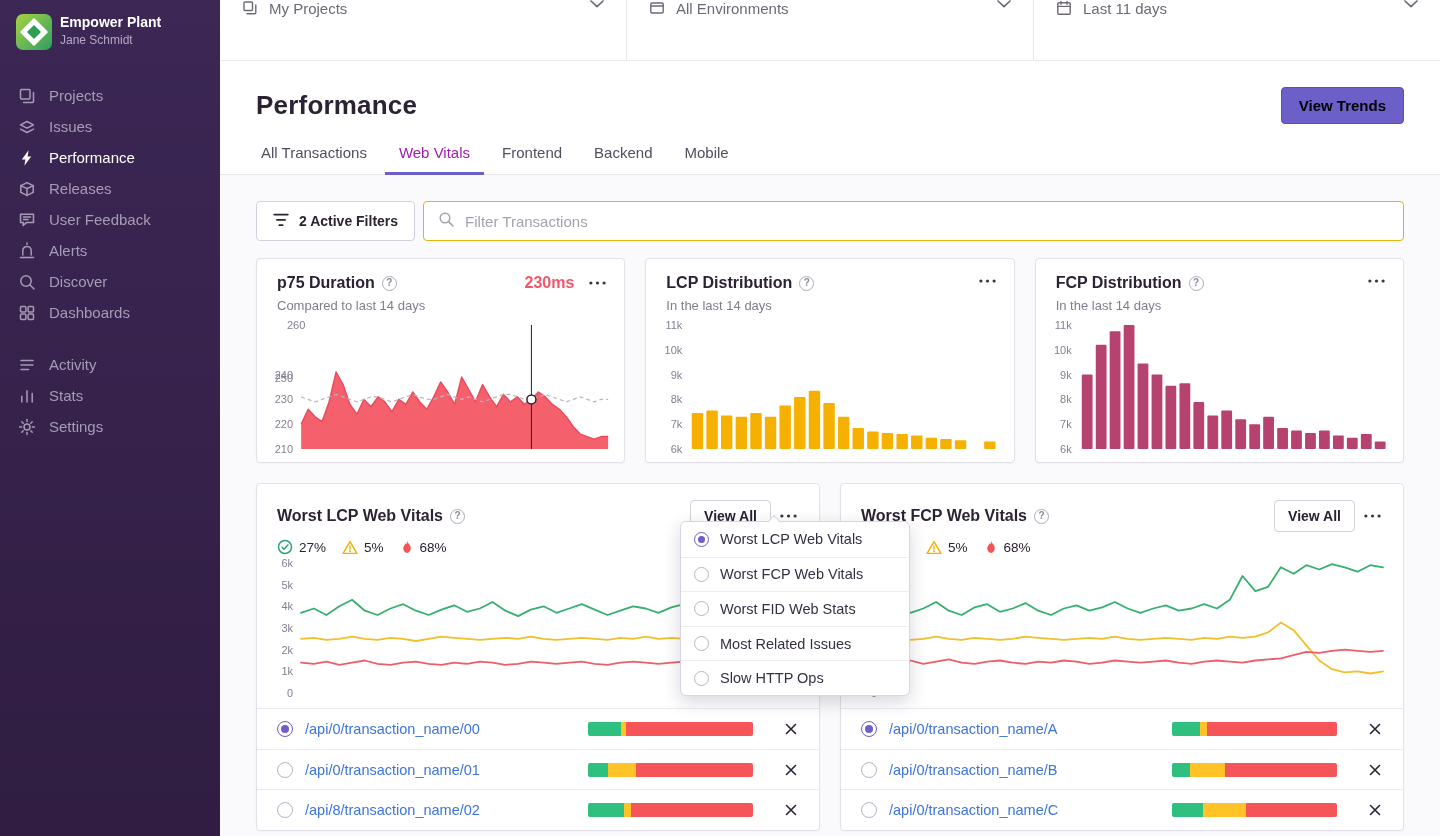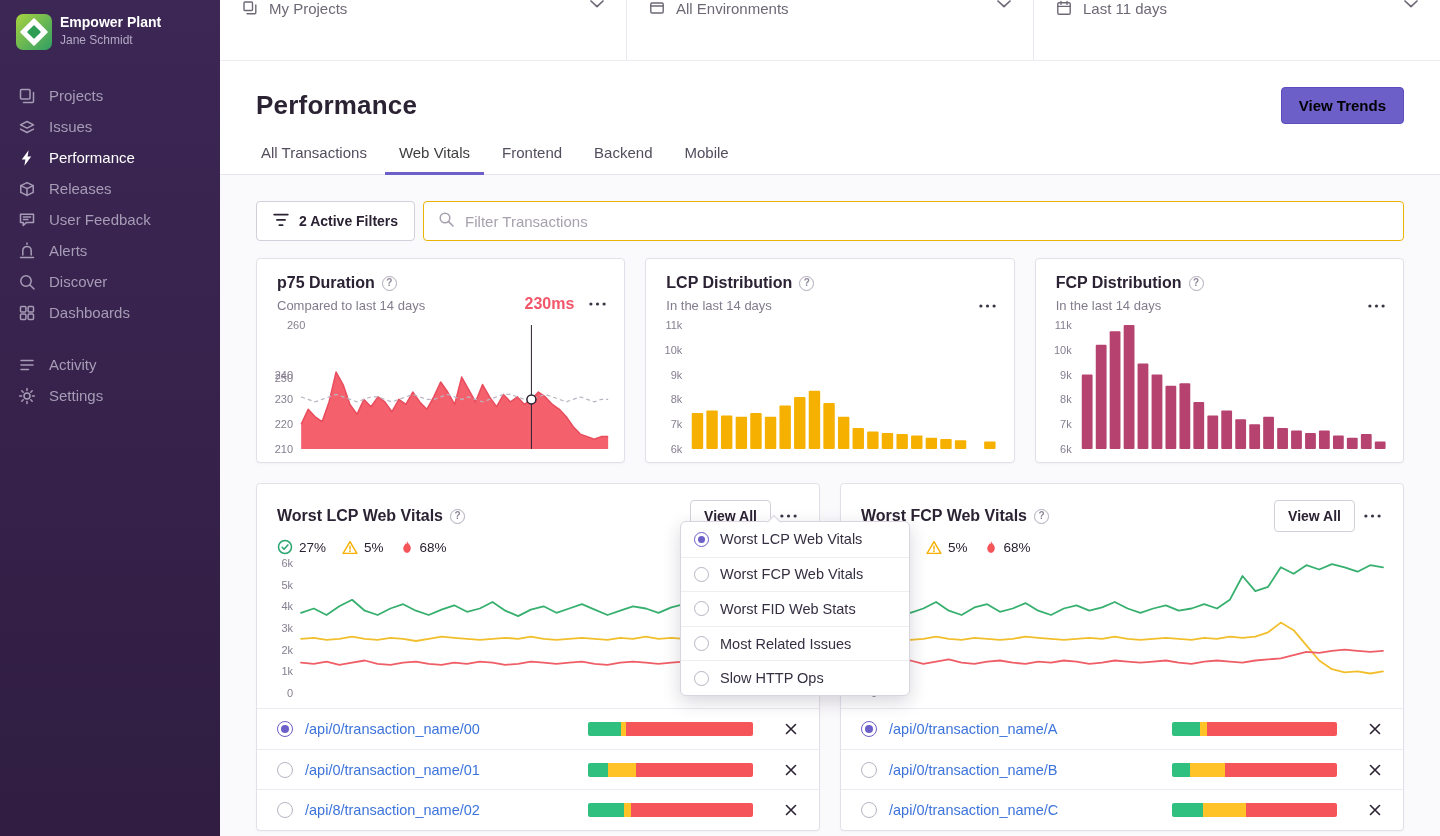--- a/index.html
+++ b/index.html
@@ -37,40 +37,40 @@
   .chev *{stroke:#6e6876;stroke-width:1.7;fill:none;stroke-linecap:round;stroke-linejoin:round}
 
   
   .main{position:absolute;left:220px;top:61px;right:0;bottom:0;background:#faf9fb}
   .page-head{background:#fff;border-bottom:1px solid #e8e5ec;padding:26px 36px 0}
   .title-row{display:flex;justify-content:space-between;align-items:center}
   h1{font-size:26px;font-weight:700;color:#2b2233;letter-spacing:.2px}
   .btn-primary{background:#6C5FC7;border:1px solid #5b4cc0;color:#000000;font-weight:700;font-size:15px;padding:9px 17px;border-radius:4px;cursor:pointer;font-family:inherit}
   .tabs{display:flex;gap:4px;margin-top:14px;margin-left:-9px}
   .tab{padding:6px 14px 11px;font-size:15px;color:#544d5e;border-bottom:3px solid transparent;margin-bottom:-1px;cursor:pointer}
-  .tab.on{color:#404040;border-color:#6C5FC7}
+  .tab.on{color:#a21caf;border-color:#6C5FC7}
   .content{padding:26px 36px 0;position:relative}
 
   .filter-row{display:flex;gap:8px;height:40px;margin-bottom:17px}
   .btn-filters{display:inline-flex;align-items:center;gap:10px;background:#fff;border:1px solid #d4cfda;border-radius:4px;padding:0 16px;font-weight:700;font-size:14px;color:#2b2233;cursor:pointer;font-family:inherit}
   .funnel{width:16px;height:14px}
   .funnel *{stroke:#2b2233;stroke-width:1.8;stroke-linecap:round;fill:none}
   .search{flex:1;display:flex;align-items:center;gap:10px;background:#fff;border:1px solid #eab308;border-radius:4px;padding:0 14px}
   .search svg{width:17px;height:17px}
   .search svg *{stroke:#a59fae;stroke-width:1.5;fill:none;stroke-linecap:round}
   .search input{border:none;outline:none;flex:1;font-size:15px;color:#2b2233;font-family:inherit;background:transparent}
   .search input::placeholder{color:#a7a1ae}
 
   .cards-row1{display:grid;grid-template-columns:1fr 1fr 1fr;gap:20px;margin-bottom:20px}
   .cards-row2{display:grid;grid-template-columns:1fr 1fr;gap:20px}
   .card{background:#fff;border:1px solid #e4e0e9;border-radius:4px;box-shadow:0 1px 2px rgba(43,34,51,.04);position:relative}
   .card1{height:205px}
   .card2{height:348px;display:flex;flex-direction:column}
 
-  .card-head{padding:14px 16px 0 20px;display:flex;align-items:flex-end}
+  .card-head{padding:14px 16px 0 20px;display:flex;align-items:flex-start}
   .card-title{font-size:16px;font-weight:700;color:#2b2233;display:flex;align-items:center;gap:7px;line-height:20px}
   .card-sub{font-size:13px;color:#827b8d;margin-top:5px}
   .head-right{display:flex;align-items:center;gap:13px;margin-left:auto;padding-top:1px}
   .card-value{font-size:16px;font-weight:700;color:#F2566A}
   .q{width:15px;height:15px;border:1px solid #b1aaba;border-radius:50%;display:inline-flex;align-items:center;justify-content:center;cursor:pointer;flex:none}
   .q::after{content:"?";font-size:10px;font-weight:700;color:#8d8698}
   .dots-btn{background:none;border:none;padding:5px 2px;cursor:pointer;line-height:0}
   .dots-btn svg{width:17px;height:4px}
   .dots-btn circle{fill:#3a3444}
 
@@ -199,20 +199,28 @@
     </nav>
 
     <nav class="nav nav-secondary">
       <div class="nav-item">
         <span>
             <svg class="nicon stroke" viewBox="0 0 18 18">
               <path d="M3 4.6h12M3 9h12M3 13.4h7.5"></path>
             </svg>
           </span>
         <span>Activity</span>
+      </div>
+      <div class="nav-item">
+        <span>
+            <svg class="nicon stroke" viewBox="0 0 18 18" style="stroke-width:2.2">
+              <path d="M3.8 15V9.2M9 15V3.8M14.2 15V6.6"></path>
+            </svg>
+          </span>
+        <span>Stats</span>
       </div>
     </nav>
 
     <nav class="nav nav-tertiary">
       <div class="nav-item">
         <span>
             <svg class="nicon stroke" viewBox="0 0 18 18">
               <circle cx="9" cy="9" r="3"></circle>
               <path d="M9 1.6v2M9 14.4v2M1.6 9h2M14.4 9h2M3.8 3.8l1.4 1.4M12.8 12.8l1.4 1.4M3.8 14.2l1.4-1.4M12.8 5.2l1.4-1.4"></path>
             </svg>

